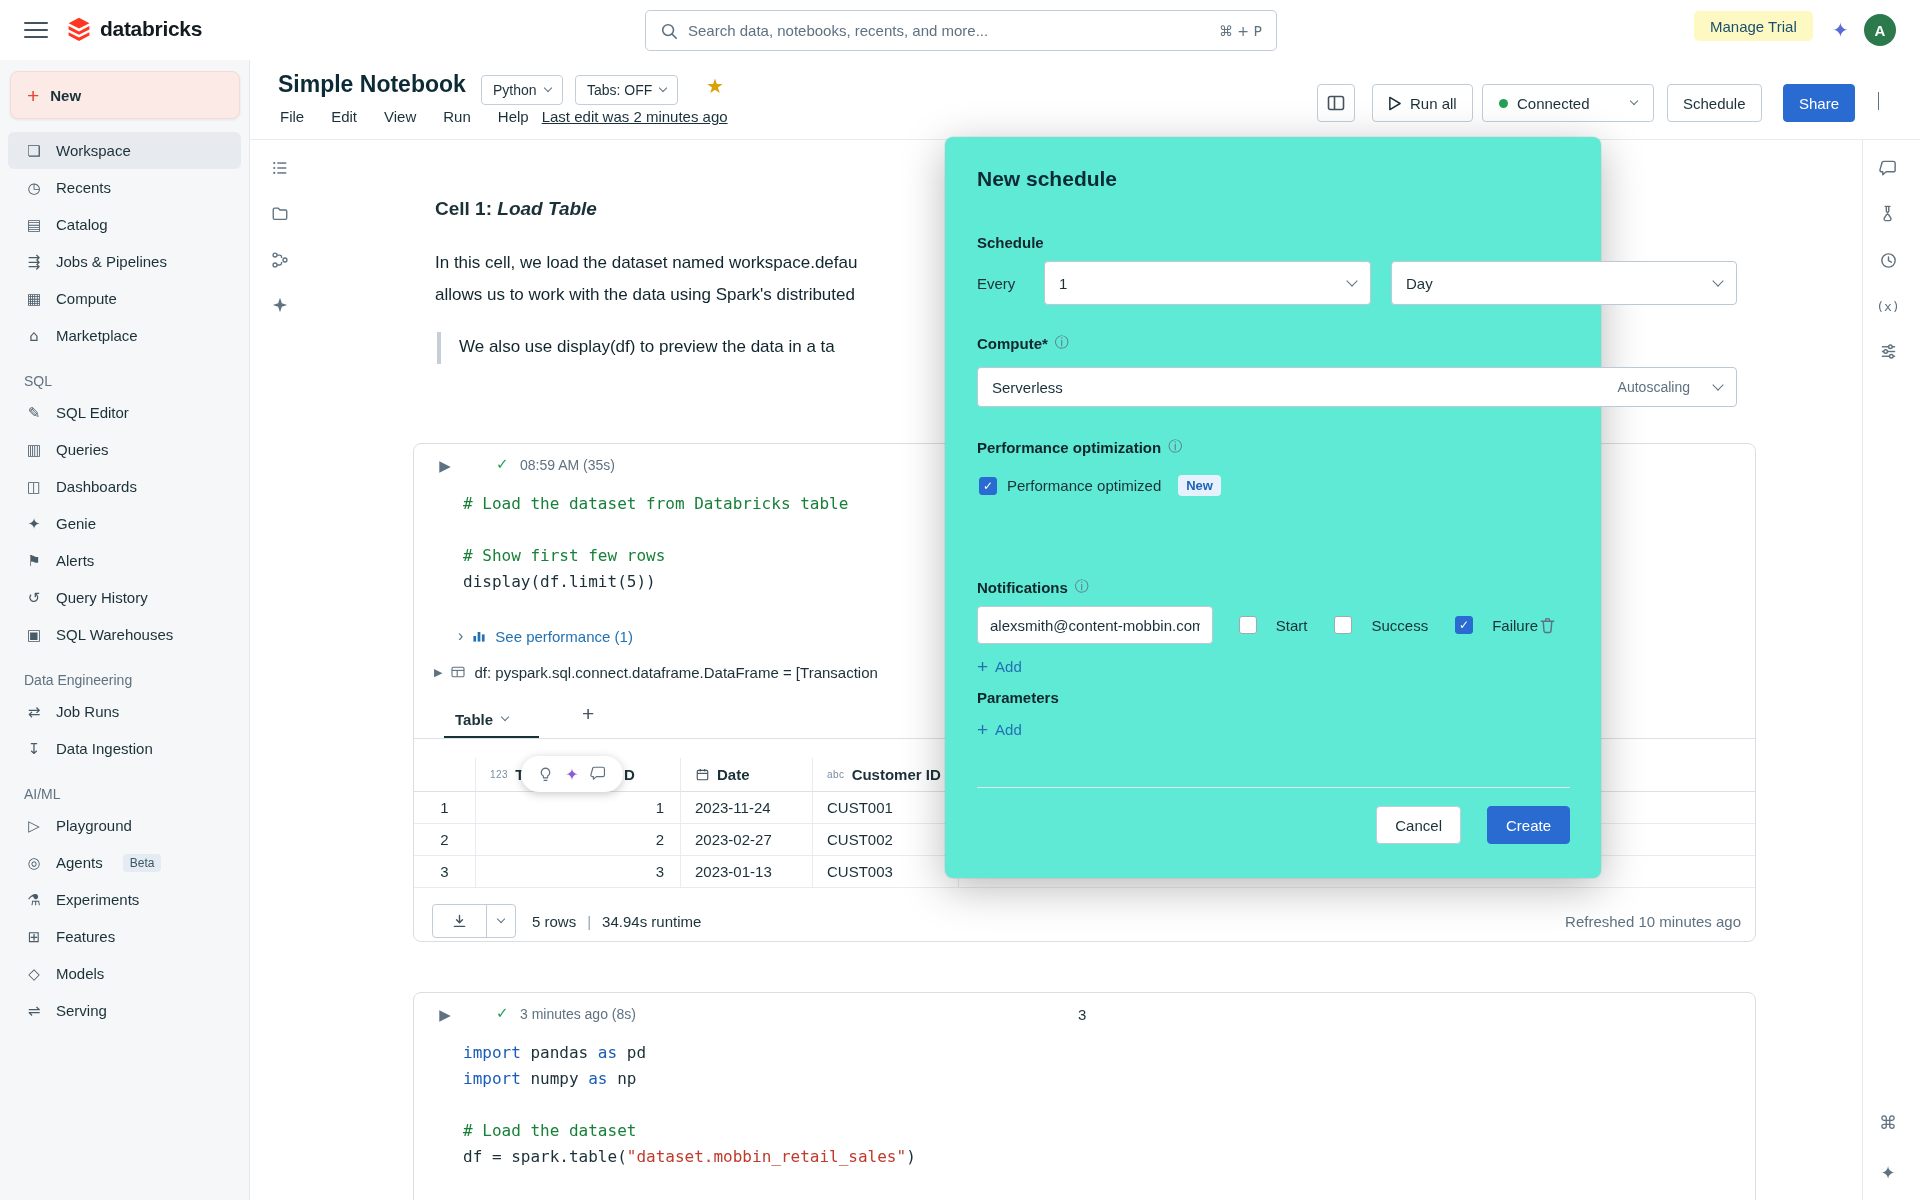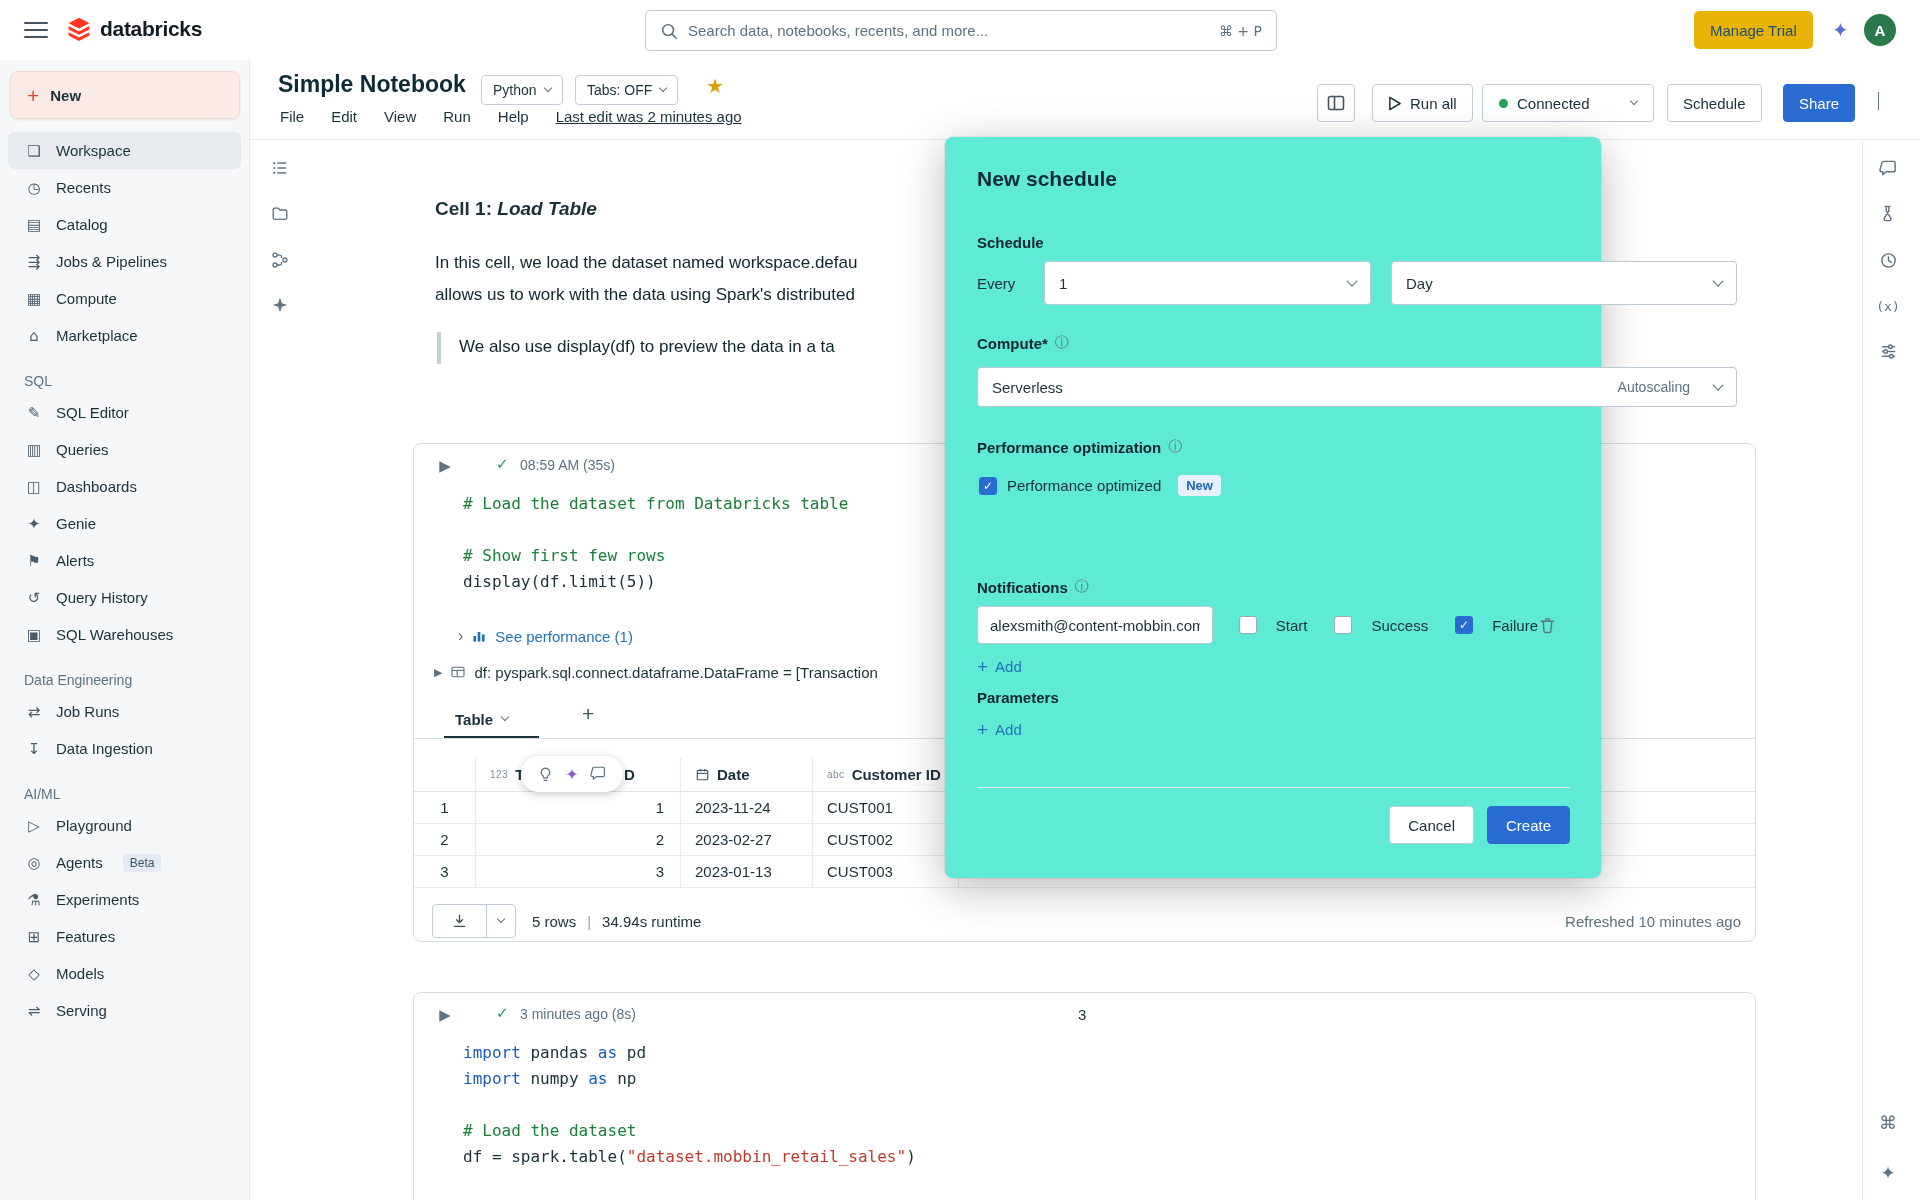--- a/index.html
+++ b/index.html
@@ -10,21 +10,21 @@
 
   
   #topbar{position:absolute;left:0;top:0;width:1920px;height:60px;background:#fff}
   #hamburger{position:absolute;left:24px;top:19px;width:24px;height:22px;display:flex;flex-direction:column;justify-content:space-between;padding:3px 0;cursor:pointer}
   #hamburger span{display:block;height:2px;background:#44535F;border-radius:1px}
   #logo{position:absolute;left:66px;top:16px;display:flex;align-items:center;gap:8px}
   #logo-text{font-size:21px;font-weight:700;letter-spacing:-0.3px;color:#131B20}
   #search{position:absolute;left:645px;top:10px;width:632px;height:41px;border:1px solid #C0CDD8;border-radius:5px;display:flex;align-items:center;padding:0 14px;gap:10px;background:#fff}
   #search-ph{flex:1;font-size:15px;color:#5F7281}
   #search-kbd{font-size:14px;color:#5F7281}
-  #manage-trial{position:absolute;left:1694px;top:11px;height:38px;padding:0 16px;background:#eab308;border:none;border-radius:5px;font-size:15px;font-weight:500;color:#1C4E70;display:flex;align-items:center}
+  #manage-trial{position:absolute;left:1694px;top:11px;height:30px;padding:0 16px;background:#fef9c3;border:none;border-radius:5px;font-size:15px;font-weight:500;color:#1C4E70;display:flex;align-items:center}
   #assist-top{position:absolute;left:1832px;top:18px;font-size:20px;color:#5A6BD8}
   #avatar{position:absolute;left:1864px;top:14px;width:32px;height:32px;border-radius:50%;background:#2C7A4B;color:#fff;font-size:15px;font-weight:600;display:flex;align-items:center;justify-content:center}
 
   
   #sidebar{position:absolute;left:0;top:60px;width:250px;height:1140px;background:#F6F7F9;border-right:1px solid #E6E9ED}
   #new-btn{position:absolute;left:10px;top:11px;width:230px;height:48px;background:#FBEAE5;border:1px solid #F4DCD4;border-radius:8px;display:flex;align-items:center;padding-left:16px;gap:11px;box-shadow:0 1px 3px rgba(0,0,0,.08)}
   #new-btn .plus{font-size:21px;color:#E2492F;line-height:1}
   #new-btn .lbl{font-size:15px;font-weight:600}
   #sb-sections{position:absolute;left:0;top:72px;right:0}
   .sb-item{height:37px;margin:0 8px;padding:0 16px;border-radius:6px;display:flex;align-items:center;gap:12px;font-size:15px;color:#1B3139;cursor:pointer}
@@ -33,21 +33,21 @@
   .sb-header{margin:19px 0 5px;padding-left:24px;font-size:14px;color:#5F7281}
   .beta-badge{margin-left:8px;font-size:12px;padding:2px 7px;background:#E4EBF2;color:#3A5566;border-radius:4px}
 
   
   #nb-header{position:absolute;left:250px;top:60px;right:0;height:80px;background:#fff;border-bottom:1px solid #E8EBEF}
   #nb-title{position:absolute;left:28px;top:11px;font-size:23px;font-weight:700;color:#0D2B36}
   .pill{position:absolute;top:15px;height:30px;border:1px solid #C4CEDA;border-radius:4px;display:flex;align-items:center;gap:8px;padding:0 11px;font-size:14px;background:#fff}
   #lang-pill{left:231px}
   #tabs-pill{left:325px}
   #fav-star{position:absolute;left:456px;top:14px;font-size:20px;color:#D9A206}
-  #menu-row{position:absolute;left:30px;top:48px;display:flex;align-items:center;gap:27px;font-size:15px}
+  #menu-row{position:absolute;left:30px;top:48px;display:flex;align-items:center;gap:13px;font-size:15px}
   .menu-item{cursor:pointer}
   #last-edit{text-decoration:underline;color:#1B3139;cursor:pointer}
   .hbtn{position:absolute;top:24px;height:38px;border:1px solid #C0CDD8;border-radius:4px;background:#fff;display:flex;align-items:center;gap:9px;padding:0 15px;font-size:15px;color:#1B3139;cursor:pointer}
   #layout-btn{left:1067px;width:38px;justify-content:center;padding:0}
   #runall-btn{left:1122px}
   #connected-btn{left:1232px;min-width:172px;padding:0 16px}
   #connected-btn .dot{width:9px;height:9px;border-radius:50%;background:#23A05A}
   #schedule-btn{left:1417px}
   #share-btn{left:1533px;background:#2A6BD2;border-color:#2A6BD2;color:#fff}
   #collapse-btn{position:absolute;left:1628px;top:32px;cursor:pointer}
@@ -142,21 +142,21 @@
   #m-email{width:383px;height:38px;border:1px solid #BCC8D4;border-radius:4px;padding:0 12px;font-size:15px;color:#1B3139;font-family:"Liberation Sans",sans-serif}
   #notif-checks{display:flex;align-items:center;margin-left:26px;gap:27px}
   .chk-group{display:flex;align-items:center;gap:19px;cursor:pointer}
   #m-trash{margin-left:auto;cursor:pointer}
   .add-link{position:absolute;left:32px;display:flex;align-items:center;gap:7px;color:#2272B4;font-size:15px;cursor:pointer}
   .add-link .plus{font-size:19px;line-height:1}
   #m-add1{top:520px}
   #m-params-h{top:552px}
   #m-add2{top:583px}
   #m-divider{position:absolute;left:32px;right:31px;top:650px;height:1px;background:#E1E6EB}
-  #m-actions{position:absolute;top:669px;right:31px;display:flex;gap:13px}
+  #m-actions{position:absolute;top:669px;right:31px;display:flex;gap:26px}
   .btn{height:38px;border:1px solid #C0CDD8;border-radius:4px;background:#fff;display:inline-flex;align-items:center;justify-content:center;font-size:15px;color:#1B3139;padding:0 18px;cursor:pointer;font-family:"Liberation Sans",sans-serif}
   .btn.primary{background:#2A6BD2;border-color:#2A6BD2;color:#fff}
 </style>
 </head>
 <body>
 
 <div id="app">
 
   <header id="topbar">
     <div id="hamburger">

